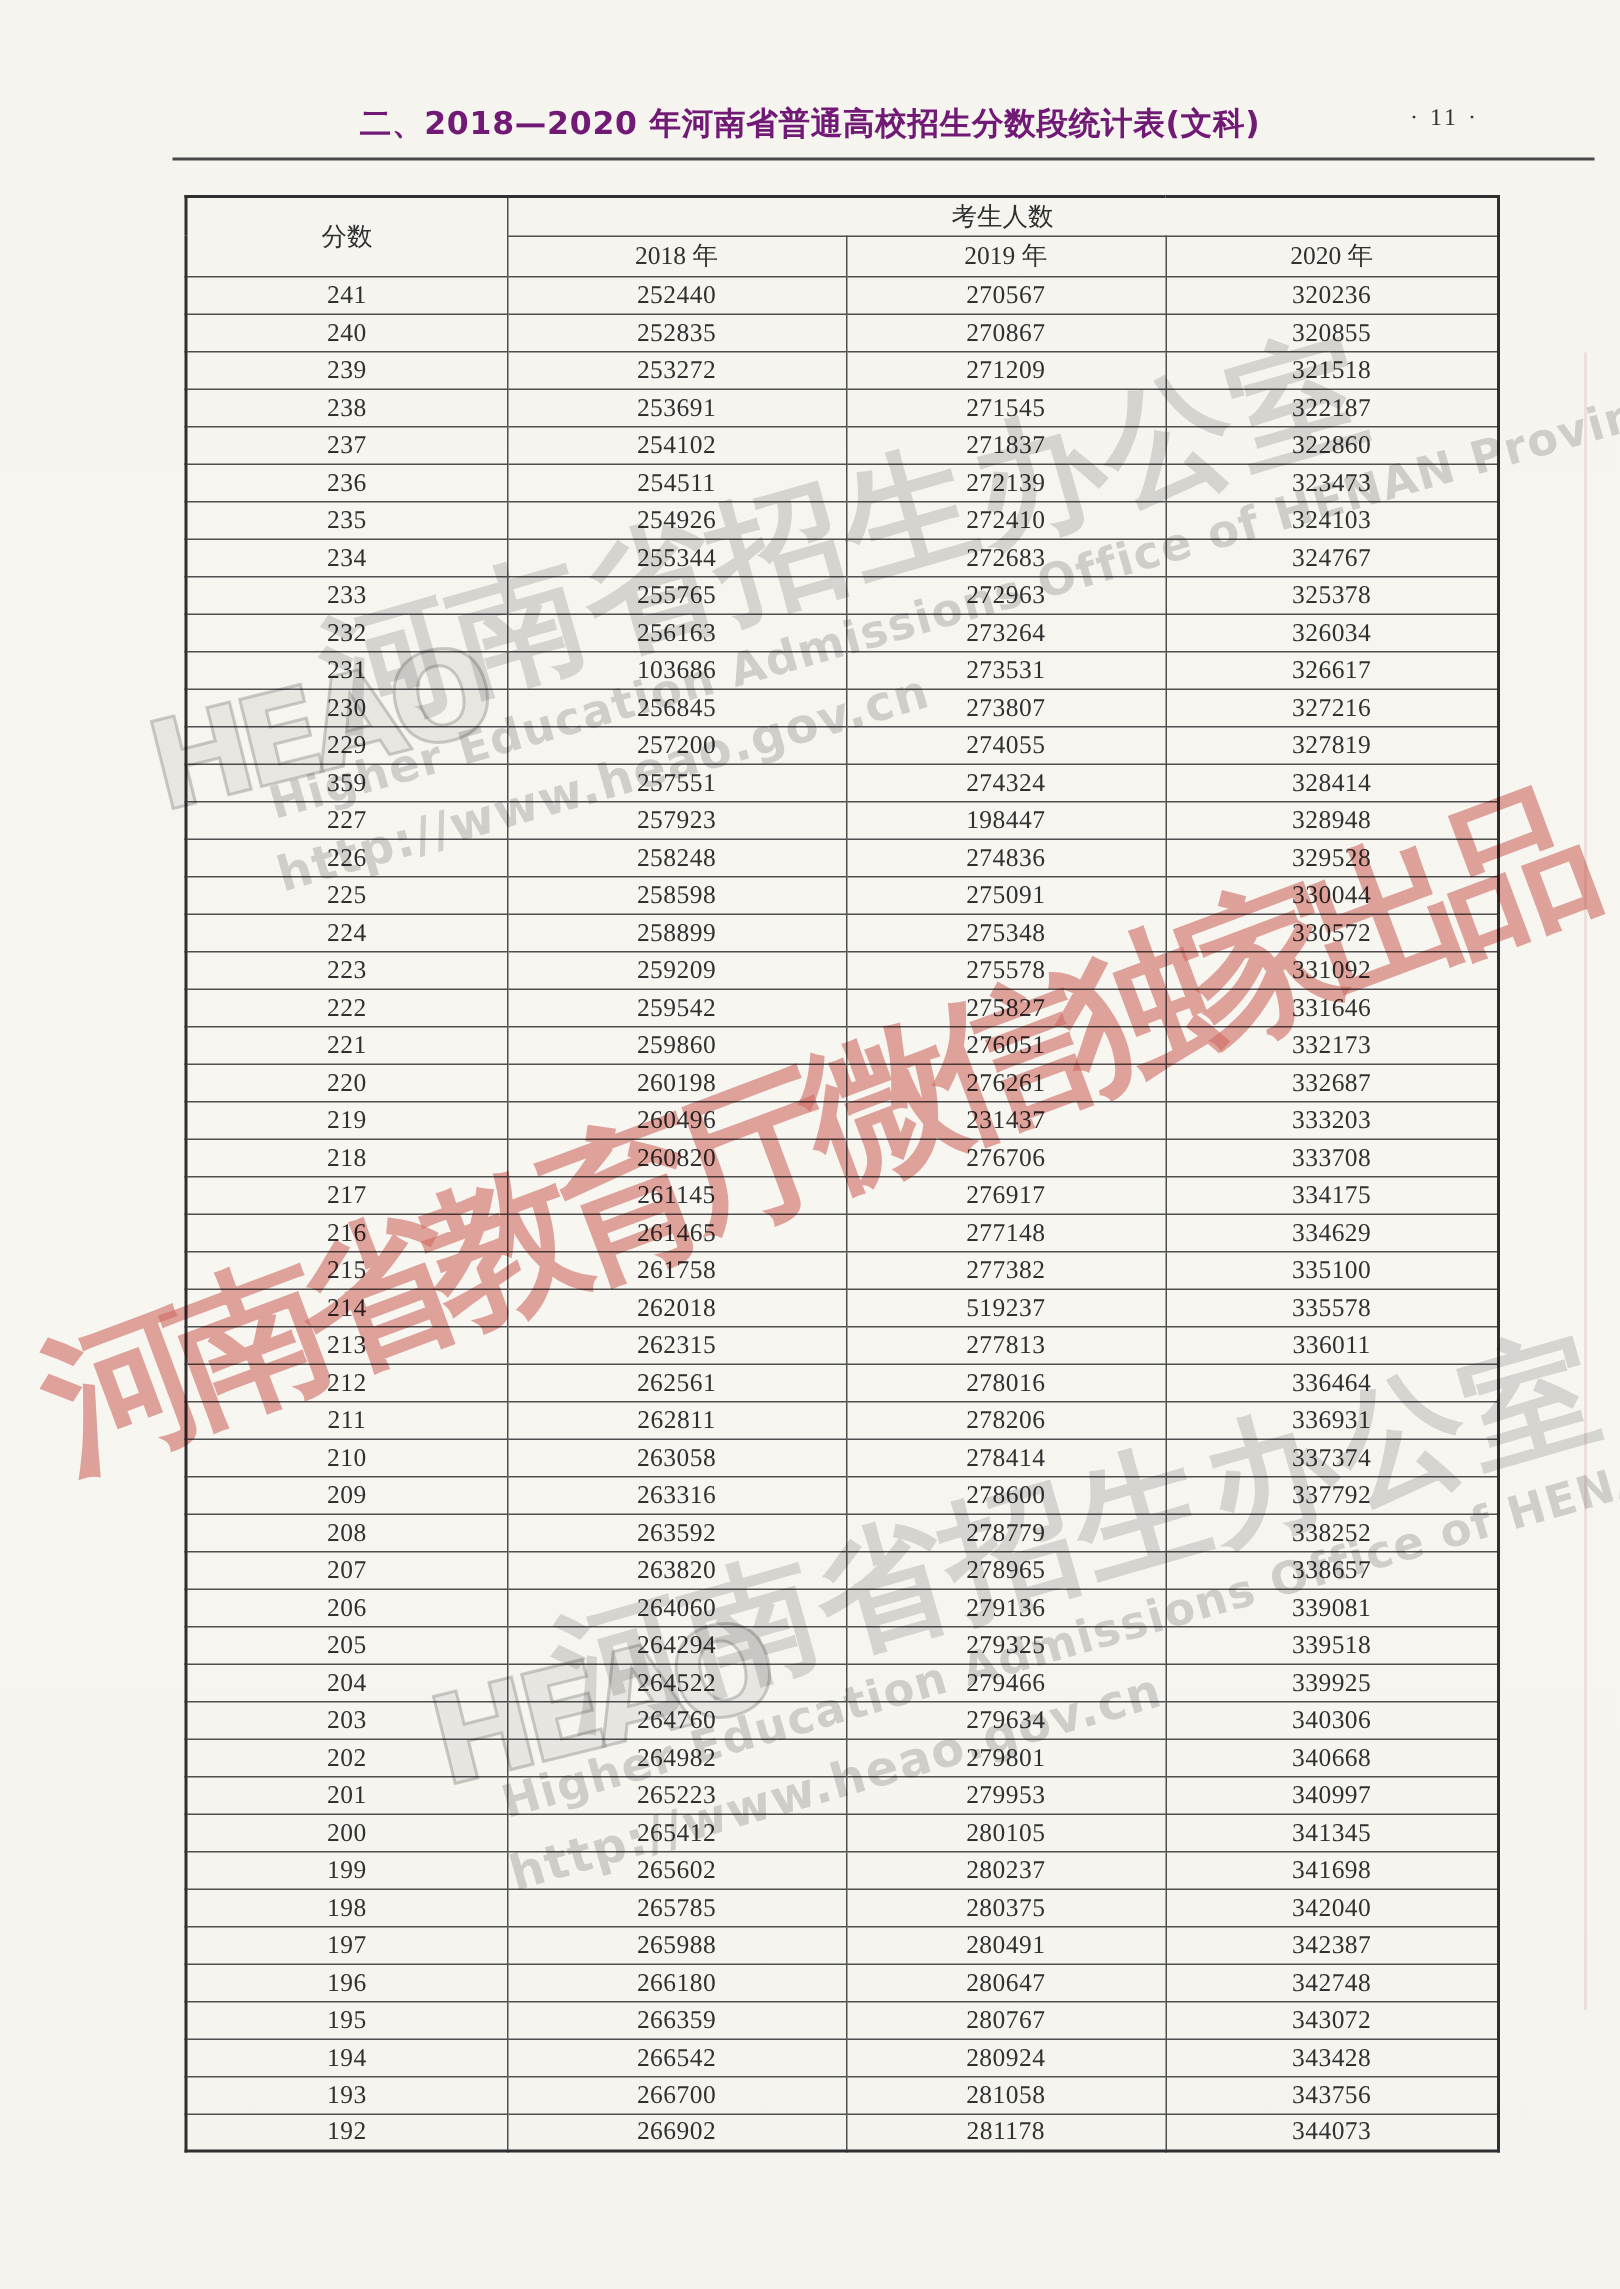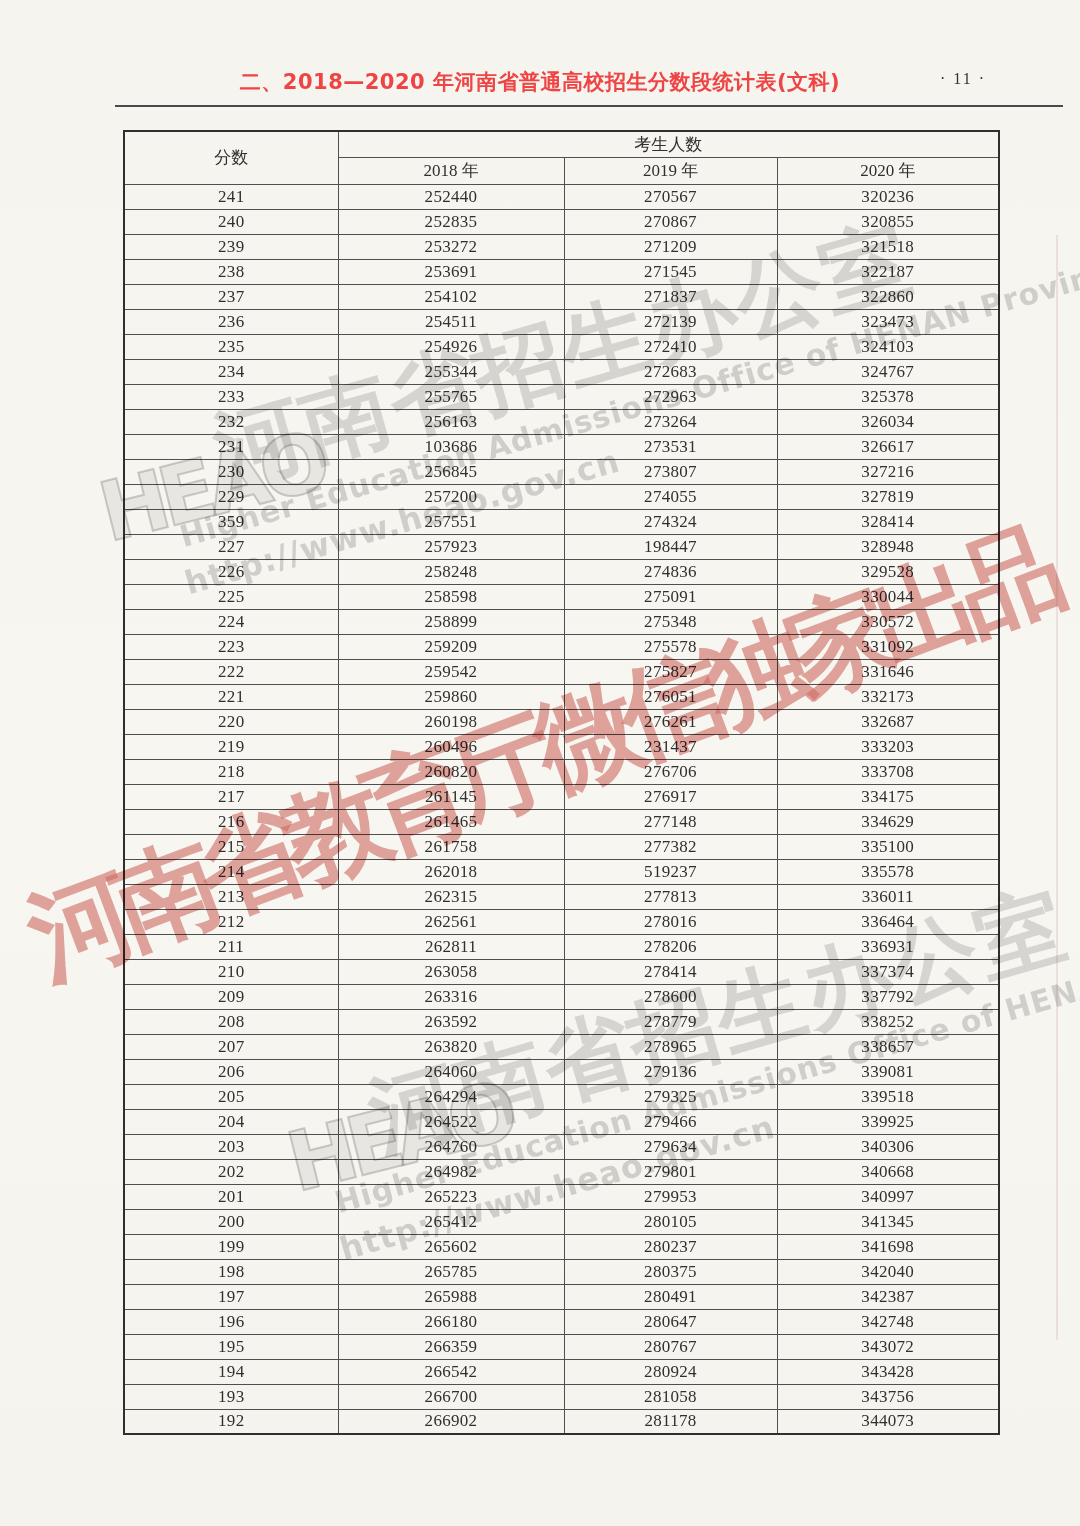--- a/index.html
+++ b/index.html
@@ -20,21 +20,21 @@
     color:var(--ink);
   }
   .page{position:absolute;inset:0;}
 
   
   .doc-title{
     position:absolute;top:68px;left:0;width:1080px;
     text-align:center;
     font-family:"DejaVu Sans","Liberation Sans",sans-serif;
     font-weight:bold;font-size:21px;letter-spacing:0.5px;
-    color:#ef4444;
+    color:#701a75;
   }
   .page-number{
     position:absolute;top:70px;left:918px;width:90px;
     font-size:16px;letter-spacing:2px;text-align:center;color:#333;
   }
   .header-rule{
     position:absolute;top:105px;left:115px;width:948px;height:2px;
     background:#4a4a4a;
   }
 

